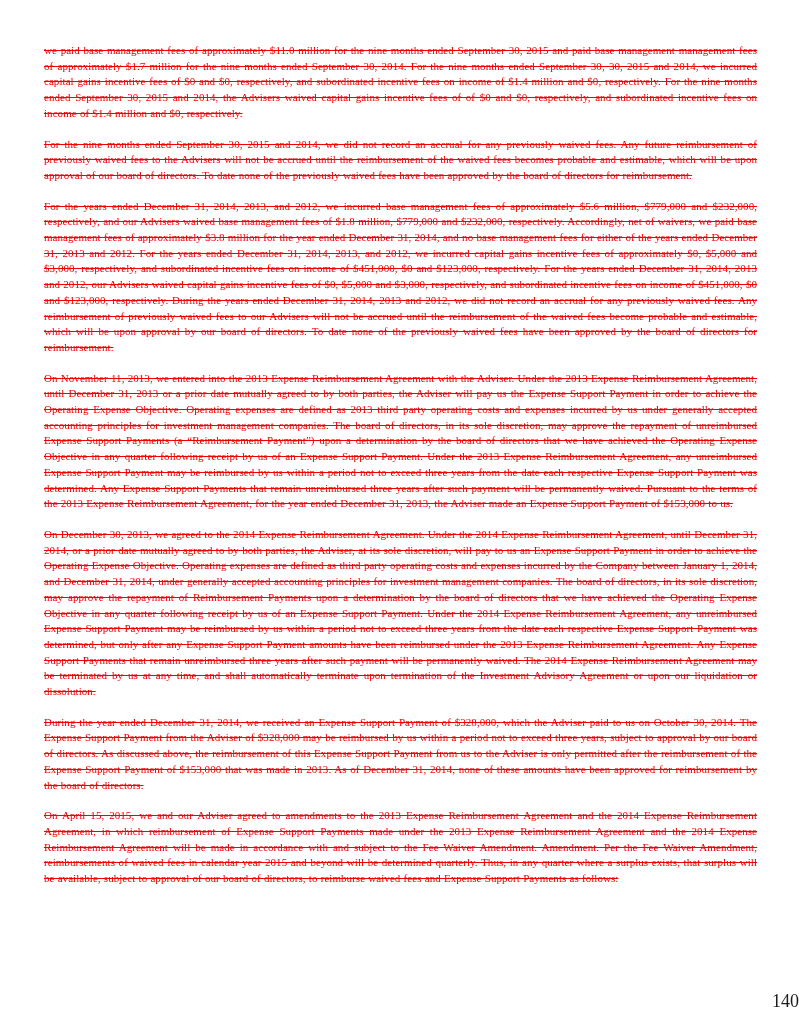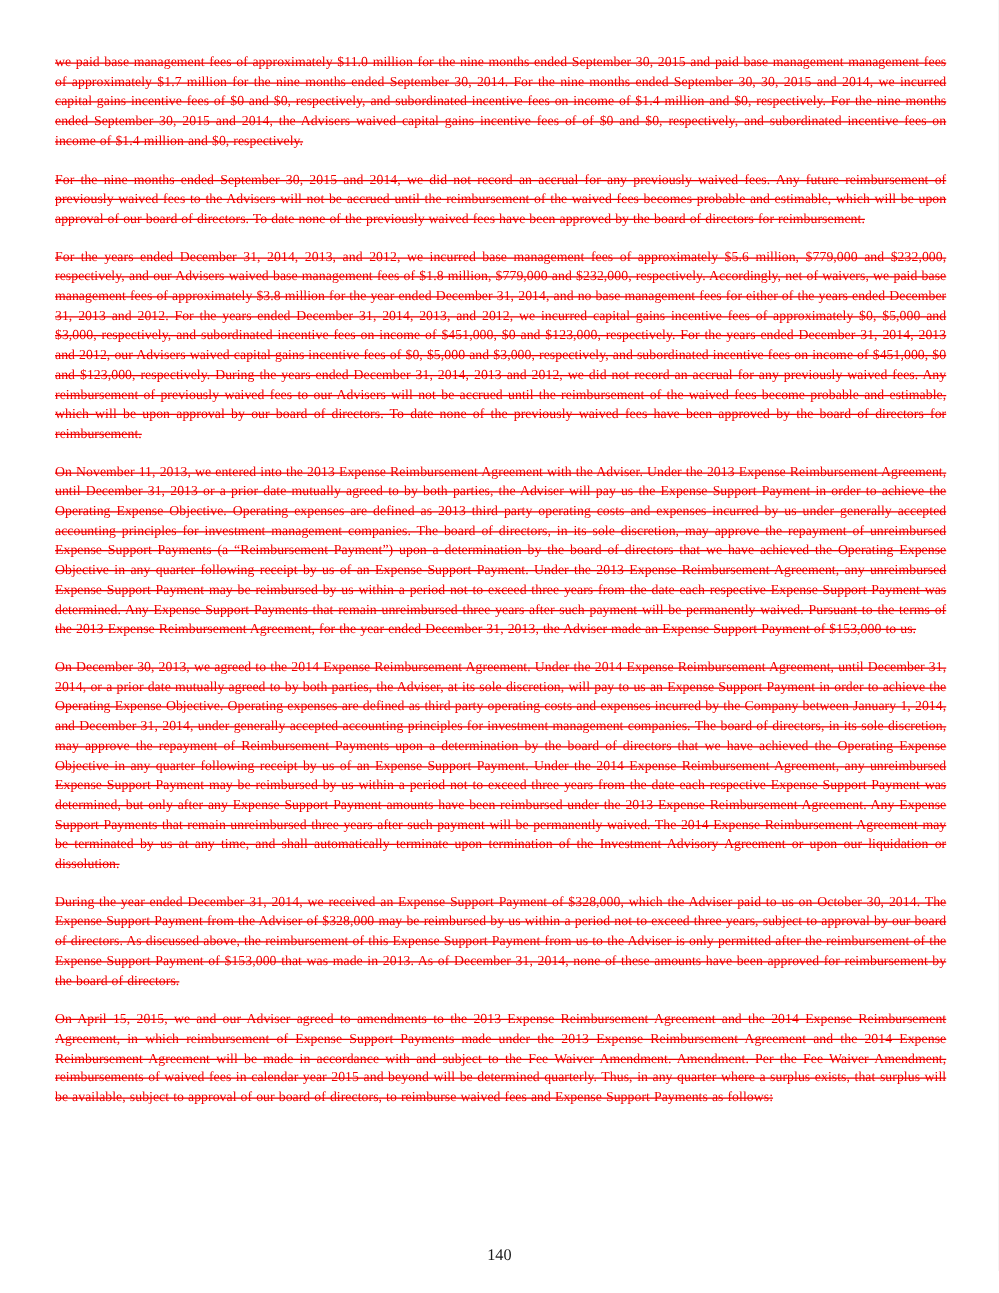--- a/index.html
+++ b/index.html
@@ -31,22 +31,22 @@
     text-decoration: line-through;
     text-decoration-thickness: 1.1px;
     letter-spacing: 0.05px;
     word-spacing: 0.4px;
   }
   .page-number {
     position: absolute;
     bottom: 22px;
     left: 0;
     width: 100%;
-    text-align: center;
-    font-size: 13px;
+    text-align: right;
+    font-size: 18px;
     color: var(--page-num-color, #1c1c1c);
   }
 </style>
 </head>
 <body>
 
 <div class="page">
   <div class="body-text">
     <p class="para">we paid base management fees of approximately $11.0 million for the nine months ended September 30, 2015 and paid base management management fees of approximately $1.7 million for the nine months ended September 30, 2014. For the nine months ended September 30, 30, 2015 and 2014, we incurred capital gains incentive fees of $0 and $0, respectively, and subordinated incentive fees on income of $1.4 million and $0, respectively. For the nine months ended September 30, 2015 and 2014, the Advisers waived capital gains incentive fees of of $0 and $0, respectively, and subordinated incentive fees on income of $1.4 million and $0, respectively.</p>
     <p class="para">For the nine months ended September 30, 2015 and 2014, we did not record an accrual for any previously waived fees. Any future reimbursement of previously waived fees to the Advisers will not be accrued until the reimbursement of the waived fees becomes probable and estimable, which will be upon approval of our board of directors.  To date none of the previously waived fees have been approved by the board of directors for reimbursement.</p>

